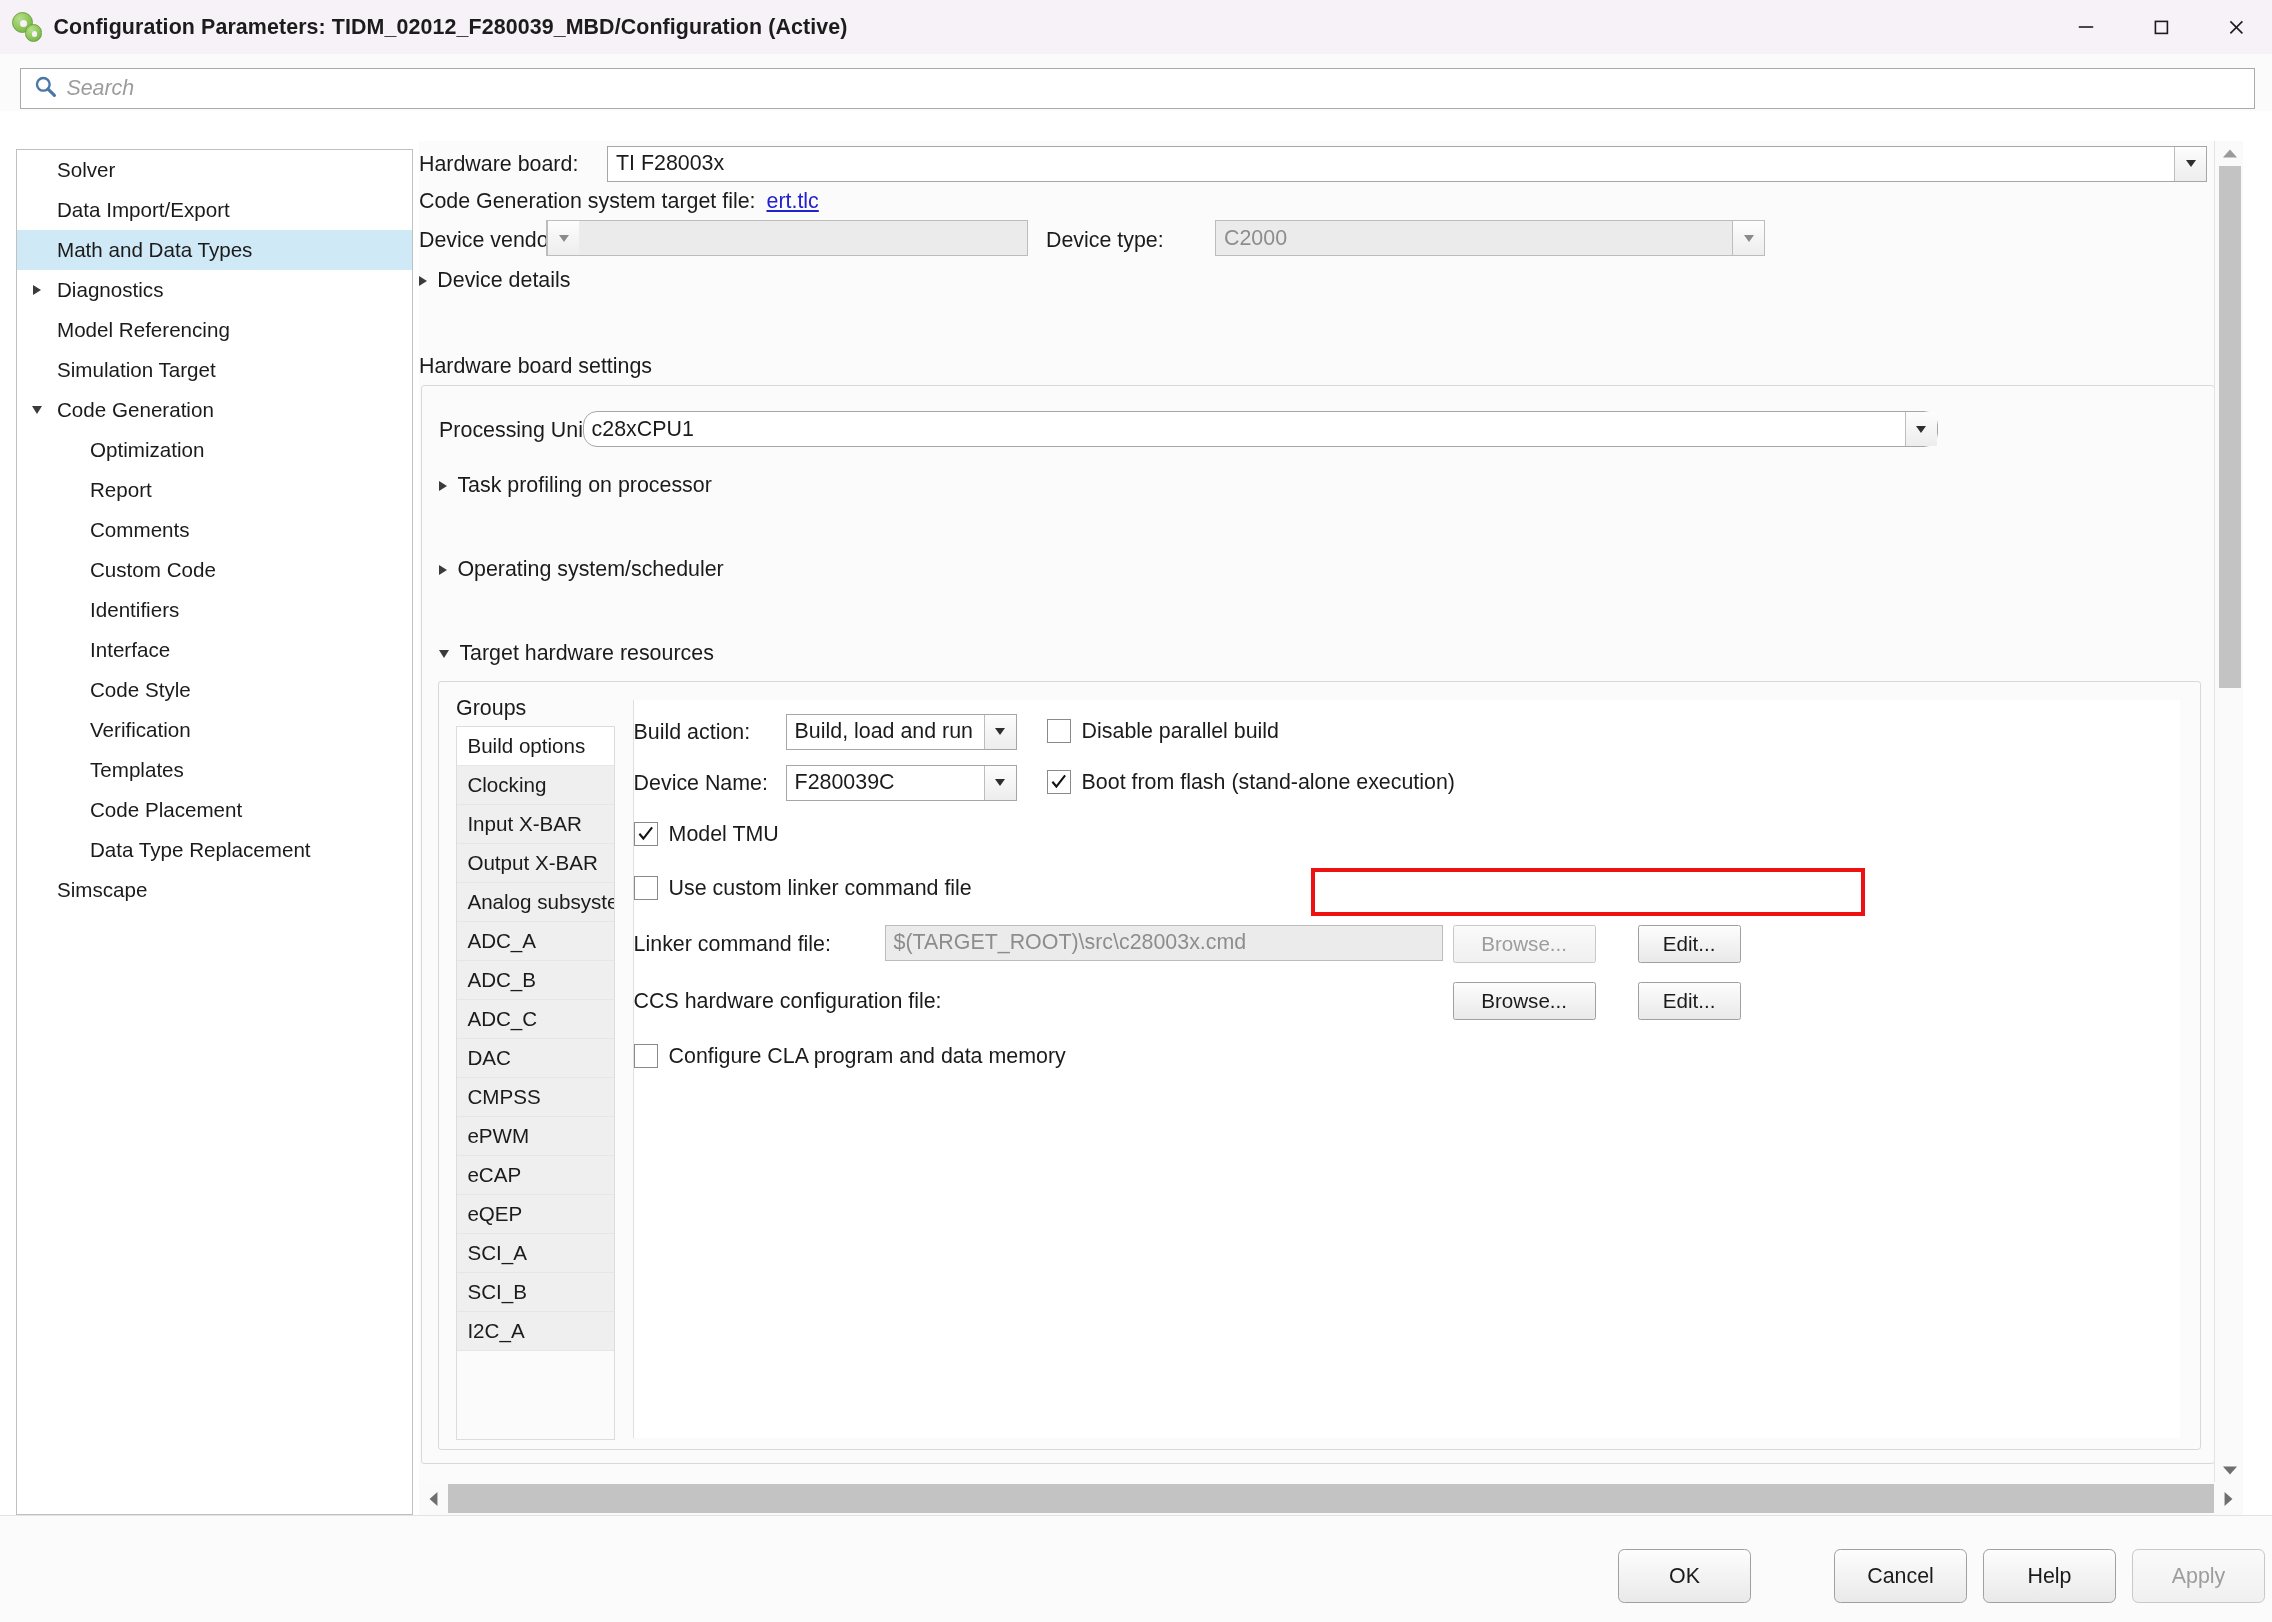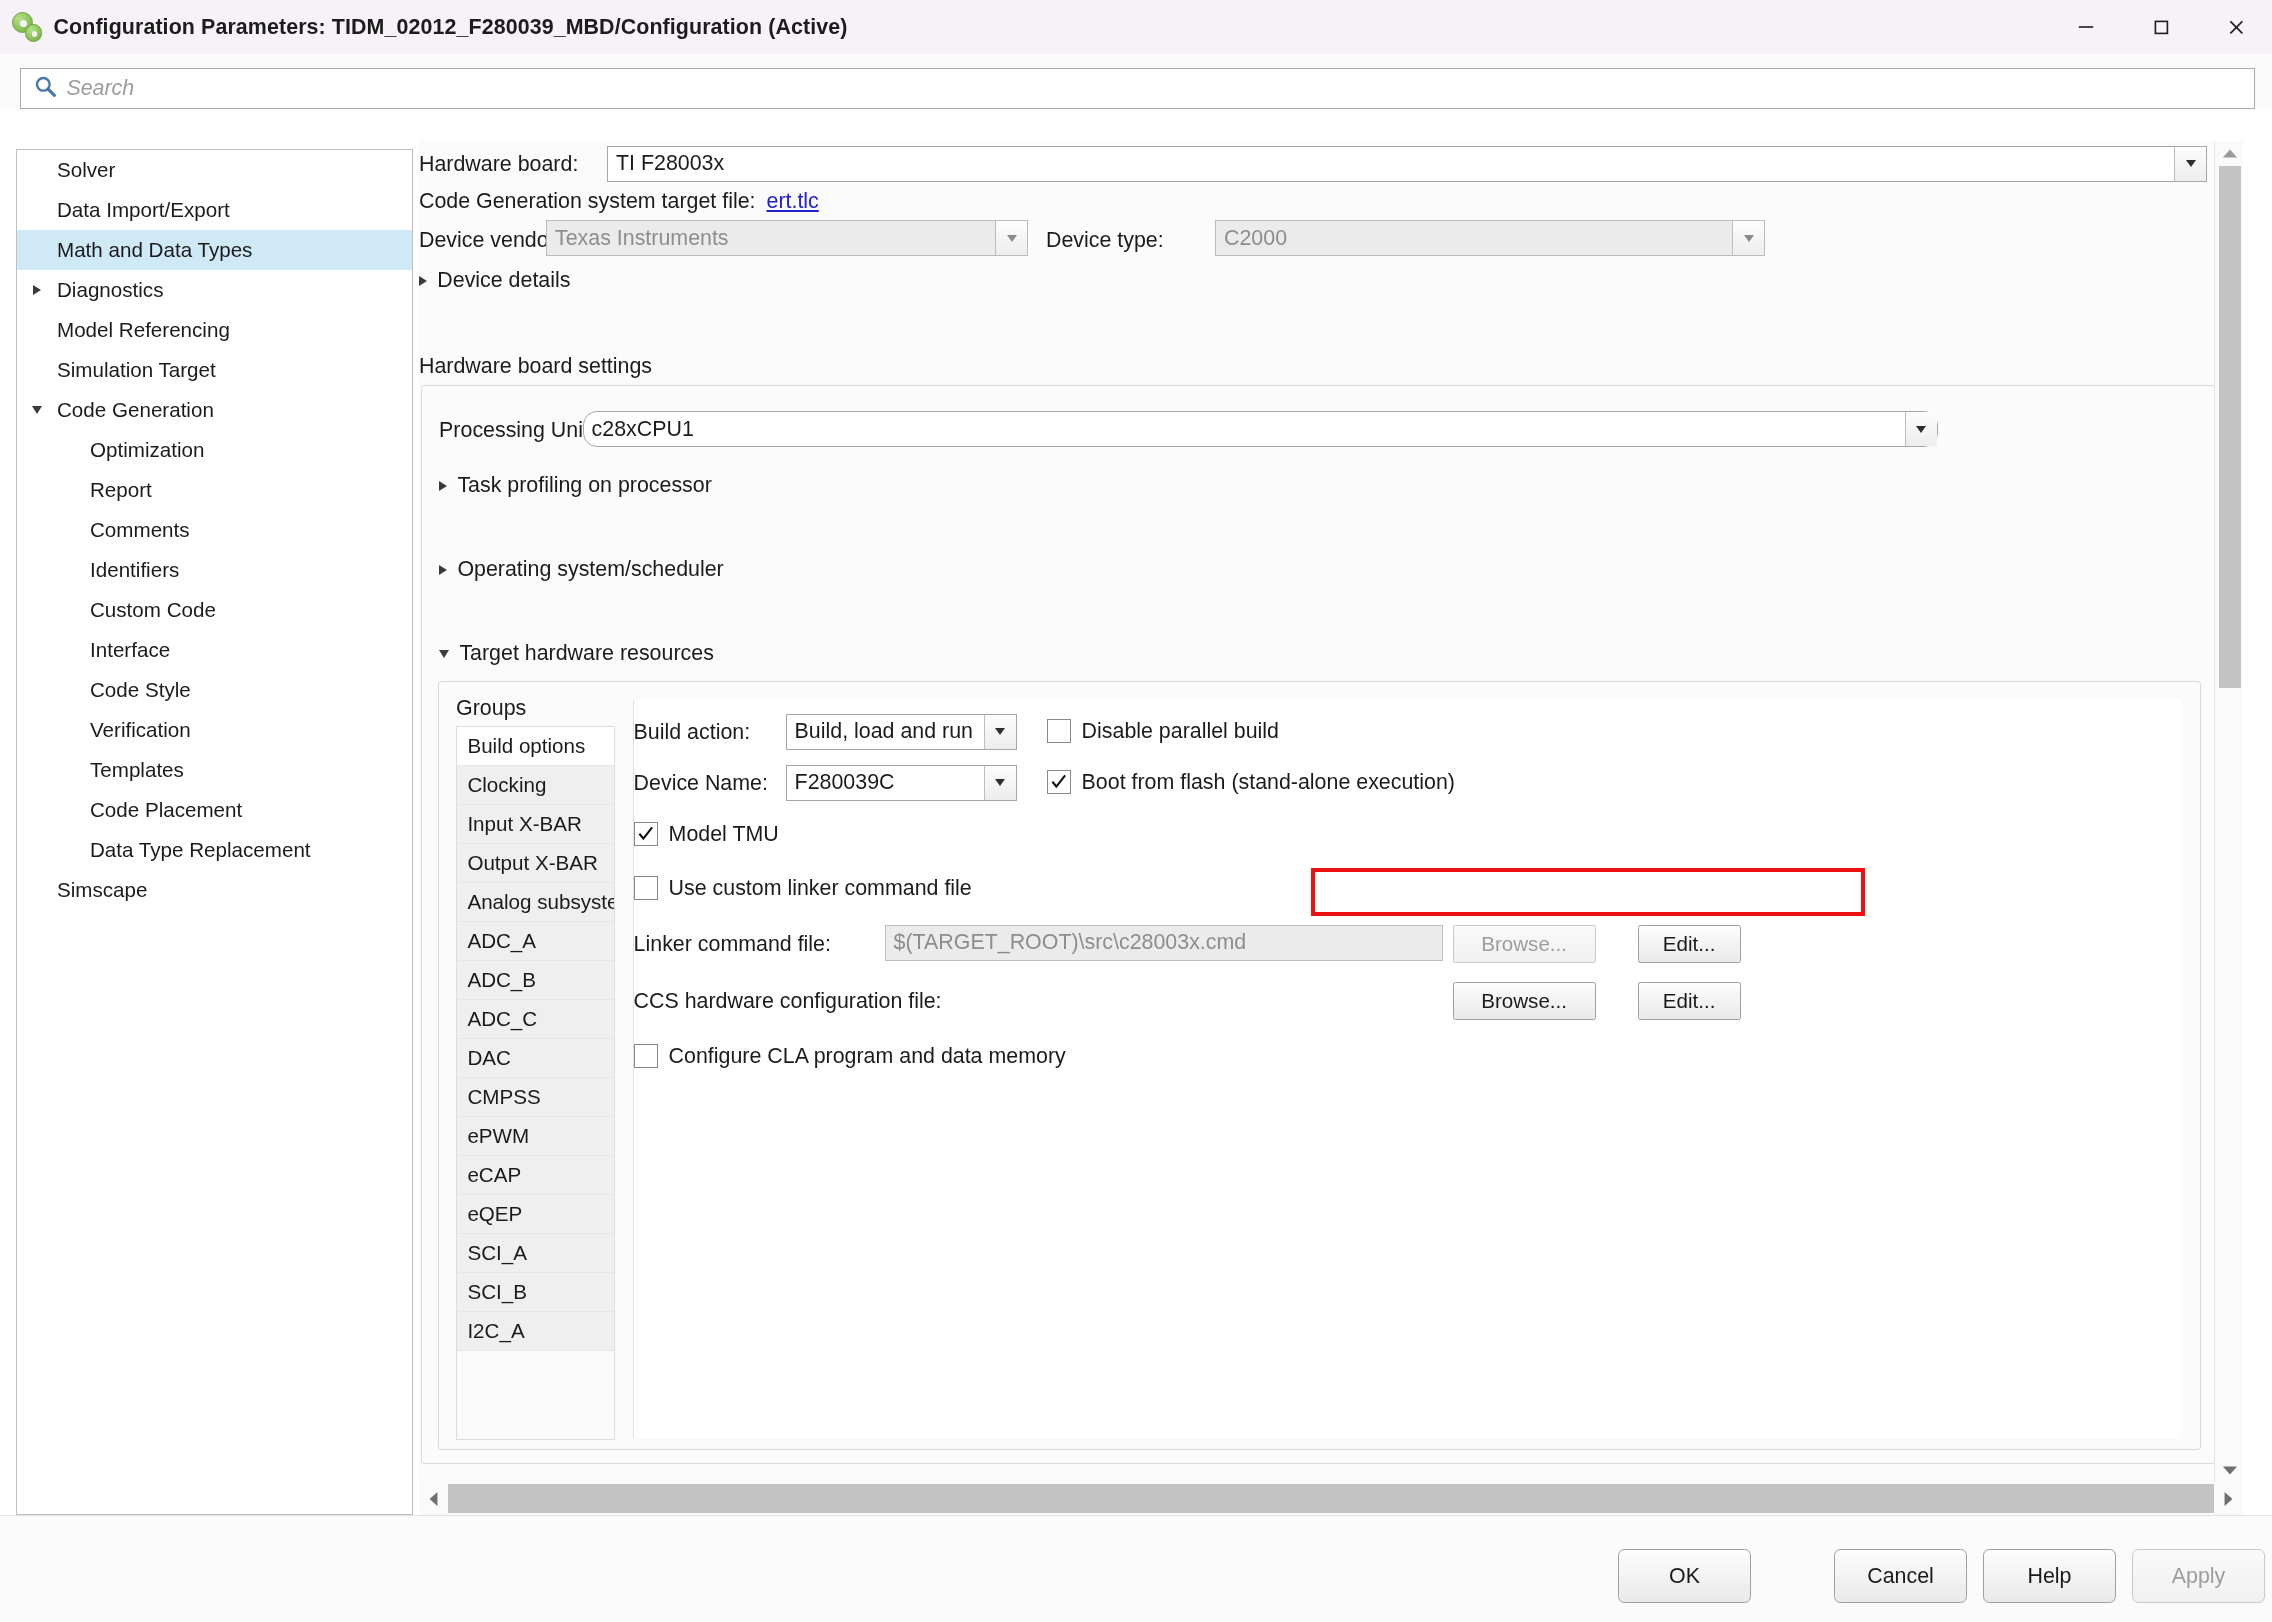--- a/index.html
+++ b/index.html
@@ -327,25 +327,25 @@
       <div class="tree-item">
         <span class="tree-arrow"></span>
         <span class="tree-label l1">Report</span>
       </div>
       <div class="tree-item">
         <span class="tree-arrow"></span>
         <span class="tree-label l1">Comments</span>
       </div>
       <div class="tree-item">
         <span class="tree-arrow"></span>
+        <span class="tree-label l1">Custom Code</span>
+      </div>
+      <div class="tree-item">
+        <span class="tree-arrow"></span>
         <span class="tree-label l1">Identifiers</span>
-      </div>
-      <div class="tree-item">
-        <span class="tree-arrow"></span>
-        <span class="tree-label l1">Custom Code</span>
       </div>
       <div class="tree-item">
         <span class="tree-arrow"></span>
         <span class="tree-label l1">Interface</span>
       </div>
       <div class="tree-item">
         <span class="tree-arrow"></span>
         <span class="tree-label l1">Code Style</span>
       </div>
       <div class="tree-item">
@@ -384,21 +384,20 @@
 
     <div class="row" style="left:0px; top:48px;">
       <span class="lbl">Code Generation system target file:</span>
       <span class="link" style="margin-left:11px;">ert.tlc</span>
     </div>
 
     <div class="row" style="left:0px; top:87px;">
       <span class="lbl">Device vendor:</span>
     </div>
     <div class="combo disabled" style="position:absolute; left:127px; top:79px; width:482px;">
-      <div class="val">Texas Instruments</div>
       <div class="arrowbtn">
           <span class="cdown gray"></span>
         </div>
     </div>
 
     <div class="row" style="left:627px; top:87px;">
       <span class="lbl">Device type:</span>
     </div>
     <div class="combo disabled" style="position:absolute; left:796px; top:79px; width:550px;">
       <div class="val">C2000</div>

